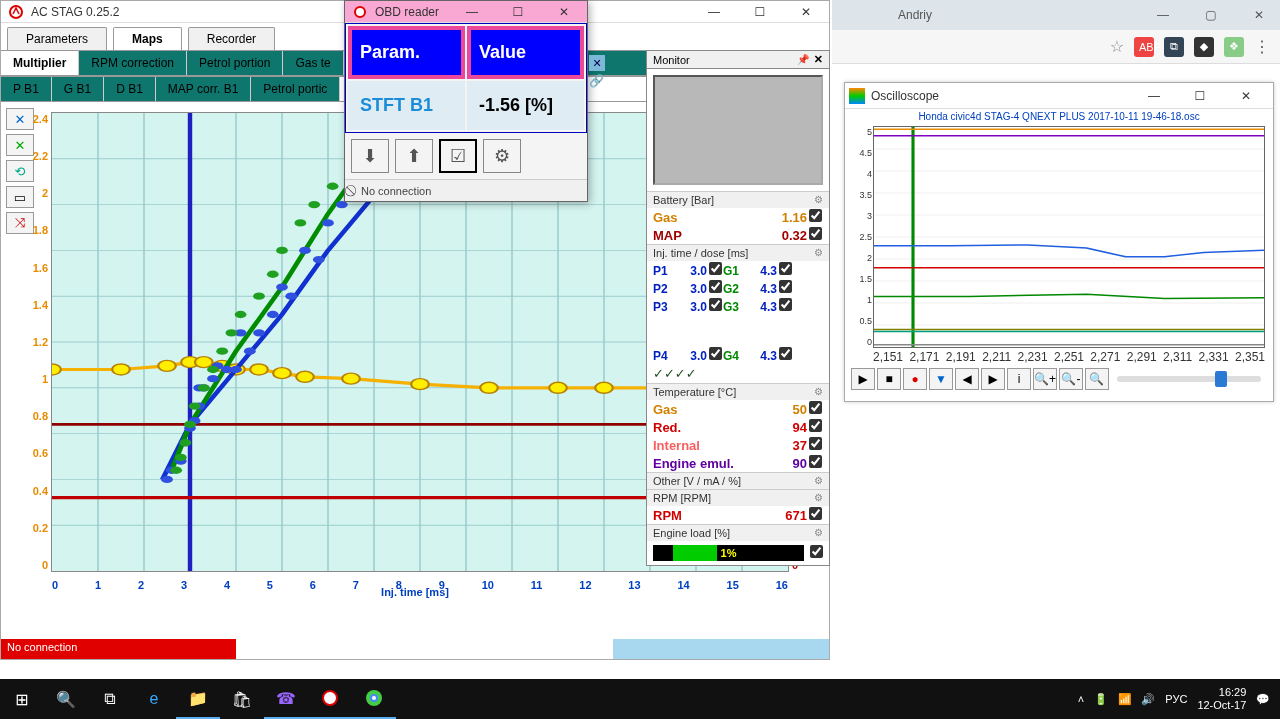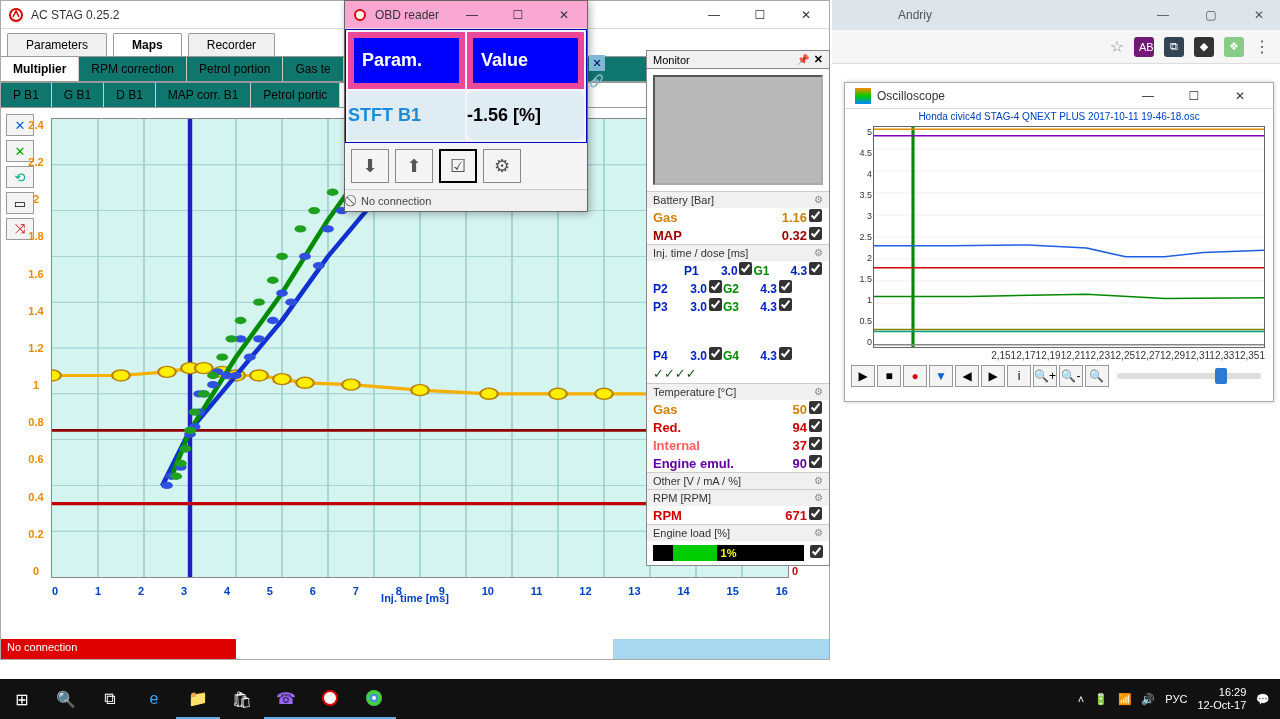--- a/index.html
+++ b/index.html
@@ -1,20 +1,20 @@
 <!DOCTYPE html>
 <html><head>
 <meta charset="utf-8">
 <style>
 * { box-sizing: border-box; margin: 0; padding: 0; font-family: "Segoe UI", Tahoma, sans-serif; }
 body { width:1280px; height:719px; background:#fff; overflow:hidden; position:relative; font-size:12px; }
 
 
 .win-main { position:absolute; left:0; top:0; width:830px; height:660px; background:#fff; border:1px solid #aaa; }
-.titlebar { height:28px; display:flex; align-items:center; background:#fff; border-bottom:1px solid #ddd; }
+.titlebar { height:22px; display:flex; align-items:center; background:#fff; border-bottom:1px solid #ddd; }
 .titlebar .icon { width:18px; height:18px; margin:0 6px; display:flex; align-items:center; justify-content:center; }
 .titlebar .title { flex:1; font-size:12px; color:#333; }
 .winbtns { display:flex; }
 .winbtn { width:46px; height:28px; display:flex; align-items:center; justify-content:center; color:#333; }
 
 .menubar { height:24px; display:flex; align-items:center; padding:0 10px; gap:26px; font-size:12px; color:#000; border-bottom:1px solid #eee;}
 .menubar span { cursor:default; }
 
 .tabs1 { display:flex; padding:4px 6px 0 6px; gap:6px; background:#fff; }
 .tab1 { padding:4px 18px; border:1px solid #999; border-bottom:none; border-radius:2px 2px 0 0; background:#f0f0f0; font-size:12px;}
@@ -25,37 +25,37 @@
 .tab2.sel, .tab3.sel { background:#fff; font-weight:bold; }
 
 .chartwrap { position:relative; height:500px; display:flex; }
 .charttools { width:38px; background:transparent; padding-top:6px; display:flex; flex-direction:column; gap:4px; align-items:center;}
 .toolbtn { width:28px; height:22px; border:1px solid #999; background:#f4f4f4; display:flex; align-items:center; justify-content:center; font-size:13px;}
 .chartarea { flex:1; position:relative; background:#d4f4f0; margin:10px 40px 30px 12px; border:1px solid #888;}
 .ylab-left { position:absolute; left:50px; top:250px; transform:rotate(-90deg); color:#e78b00; font-weight:bold; font-size:11px;}
 .ylab-right { position:absolute; right:4px; top:260px; transform:rotate(90deg); color:#c00000; font-weight:bold; font-size:11px; width:120px; text-align:center;}
 .xlab { position:absolute; bottom:4px; left:50%; transform:translateX(-50%); color:#0040c0; font-weight:bold; font-size:11px;}
 .ticks-left, .ticks-right { position:absolute; top:0; height:100%; display:flex; flex-direction:column; justify-content:space-between; font-size:11px; }
-.ticks-left { left:-28px; color:#e78b00; font-weight:bold; align-items:center; width:24px;}
+.ticks-left { left:-28px; color:#e78b00; font-weight:bold; align-items:flex-end; width:24px;}
 .ticks-right { right:-28px; color:#c00000; font-weight:bold; align-items:flex-start; width:24px;}
 .ticks-bottom { position:absolute; bottom:-20px; left:0; width:100%; display:flex; justify-content:space-between; color:#0040c0; font-weight:bold; font-size:11px;}
 
 .statusbar { position:absolute; left:0; bottom:0; height:20px; width:100%; display:flex; }
 .statusbar .noconn { background:#e00000; color:#fff; padding:2px 6px; width:235px; font-size:11px;}
 .statusbar .fill1 { flex:1; background:#fff;}
 .statusbar .fill2 { width:216px; background:#a8d8f0;}
 
 
 .win-obd { position:absolute; left:344px; top:0; width:244px; background:#f4f4f4; border:1px solid #666; box-shadow:2px 2px 8px rgba(0,0,0,.3); }
 .win-obd .titlebar { background:#f9a8d4; }
 .obdtable { width:100%; border:1px solid #0000c0; }
-.obdth { background:#0000ff; color:#fff; font-weight:bold; font-size:18px; padding:12px 8px; border:6px solid #ec4899;}
-.obdtd { background:#e0ecf4; padding:14px 0; font-weight:bold; font-size:18px;}
+.obdth { background:#0000ff; color:#fff; font-weight:bold; font-size:18px; padding:12px 8px; border:4px solid #ec4899;}
+.obdtd { background:#e0ecf4; padding:14px 12px; font-weight:bold; font-size:18px;}
 .obdtd.param { color:#1a8cd8; }
-.obdtd.val { color:#000; text-align:left;border-radius:7px;}
+.obdtd.val { color:#000; text-align:left;}
 .obdtools { display:flex; gap:6px; padding:6px; background:#f4f4f4;}
 .obdbtn { width:38px; height:34px; border:1px solid #888; background:#f4f4f4; display:flex; align-items:center; justify-content:center; font-size:18px; color:#555;}
 .obdbtn.chk { border:2px solid #000; }
 .obdstatus { display:flex; align-items:center; gap:8px; padding:4px 8px; background:#f0f0f0; border-top:1px solid #ccc; font-size:11px; color:#444;}
 .closebadge { position:absolute; right:-18px; top:54px; width:16px; height:16px; background:#7eb8d8; color:#005; display:flex; align-items:center; justify-content:center; font-size:11px;}
 
 
 .monitor { position:absolute; left:646px; top:50px; width:184px; background:#fff; border:1px solid #888; border-top:none;}
 .monhead { background:#f0f0f0; padding:2px 6px; font-size:11px; display:flex; align-items:center; border:1px solid #888; border-left:none; border-right:none;}
 .monhead .sp { flex:1; }
@@ -72,27 +72,27 @@
 .c-orange{color:#d08000;} .c-red{color:#d00000;} .c-blue{color:#0020c0;} .c-darkred{color:#a00000;}
 .c-green{color:#008800;} .c-teal{color:#00a080;} .c-purple{color:#6000a0;} .c-olive{color:#808000;}
 .ck input { accent-color:#333;}
 .rpmbar { margin:4px 6px; height:16px; background:#000; position:relative;}
 .rpmbar .fill { position:absolute; left:20px; top:0; height:100%; width:44px; background:#0c0;}
 .rpmbar .txt { position:absolute; left:0; top:0; width:100%; text-align:center; color:#ff0; font-size:11px; font-weight:bold; line-height:16px;}
 .injicons{ padding:2px 6px; color:#205020; font-size:13px;}
 
 
 .win-osc { position:absolute; left:844px; top:82px; width:430px; height:320px; background:#fff; border:1px solid #aaa; box-shadow:0 0 4px rgba(0,0,0,.2);}
-.osc-title { display:flex; height:26px; align-items:center; padding:0 10px; background:#fff; border-bottom:1px solid #ddd;}
+.osc-title { display:flex; height:26px; align-items:center; padding:0 4px; background:#fff; border-bottom:1px solid #ddd;}
 .osc-title .ic { width:16px;height:16px; background:linear-gradient(#f80,#0c0,#08f); margin-right:6px;}
 .osc-title .t { flex:1; font-size:12px; color:#333;}
 .osc-file { text-align:center; color:#0040c0; font-size:10px; padding:2px 0;}
 .osc-chart { margin:2px 8px 2px 28px; height:222px; border:1px solid #666; background:#fff; position:relative;}
 .osc-yticks { position:absolute; left:-24px; top:0; height:100%; width:22px; display:flex; flex-direction:column; justify-content:space-between; text-align:right; font-size:9px; color:#333;}
-.osc-xticks { display:flex; justify-content:flex-end; margin:0 8px 0 28px; font-size:10px; color:#333;}
+.osc-xticks { display:flex; justify-content:space-between; margin:0 8px 0 28px; font-size:12px; color:#333;}
 .osc-tools { display:flex; gap:2px; padding:4px 6px; align-items:center;}
 .oscbtn { width:24px; height:22px; border:1px solid #999; background:#f4f4f4; display:flex; align-items:center; justify-content:center; font-size:12px;}
 .osc-slider { flex:1; margin:0 6px; height:6px; background:#ddd; position:relative; border-radius:3px;}
 .osc-slider .thumb{ position:absolute; right:34px; top:-5px; width:12px; height:16px; background:#2a7ad4; border-radius:2px;}
 
 
 .chromebar { position:absolute; right:0; top:0; width:448px; height:74px; background:#fff; }
 .chrometabs { height:30px; background:#dde4ea; display:flex; justify-content:flex-end; align-items:center; padding:0 6px; gap:18px;}
 .chrometabs .lbl { color:#555; font-size:12px; margin-right:auto; margin-left:60px;}
 .chromebtn { width:30px; height:22px; display:flex; align-items:center; justify-content:center; color:#555;}
@@ -114,21 +114,21 @@
 
 <div class="chromebar">
   <div class="chrometabs">
     <span class="lbl">Andriy</span>
     <div class="chromebtn">―</div>
     <div class="chromebtn">▢</div>
     <div class="chromebtn">✕</div>
   </div>
   <div class="urlrow">
     <span style="color:#888;font-size:16px;">☆</span>
-    <div class="exticon" style="background:#701a75;padding-left:12px;">ABP</div>
+    <div class="exticon" style="background:#ef4444;padding-left:12px;">ABP</div>
     <div class="exticon" style="background:#345;">⧉</div>
     <div class="exticon" style="background:#333;">◆</div>
     <div class="exticon" style="background:#8c8;">❖</div>
     <span style="color:#555;font-size:16px;">⋮</span>
   </div>
 </div>
 
 <div class="win-main">
   <div class="titlebar">
     <div class="icon">
@@ -360,21 +360,21 @@
       </div>
     </div>
 
   <div class="secthead">
       <span>Inj. time / dose [ms]</span>
       <span class="sp"></span>
       <span class="gear">⚙</span>
     </div>
   <div id="rows-inj">
       <div class="row small">
-        <span class="c-blue" style="width:24px;margin-left:31px;">P1</span>
+        <span class="c-blue" style="width:24px;">P1</span>
    <span class="c-blue" style="width:30px;text-align:right;">3.0</span>
    <span class="ck"><input type="checkbox" checked="" style=""></span>
    <span class="c-green" style="width:24px;">G1</span>
    <span class="c-blue" style="width:30px;text-align:right;">4.3</span>
    <span class="ck"><input type="checkbox" checked="" style=""></span>
       </div>
       <div class="row small">
         <span class="c-blue" style="width:24px;">P2</span>
    <span class="c-blue" style="width:30px;text-align:right;">3.0</span>
    <span class="ck"><input type="checkbox" checked="" style=""></span>

